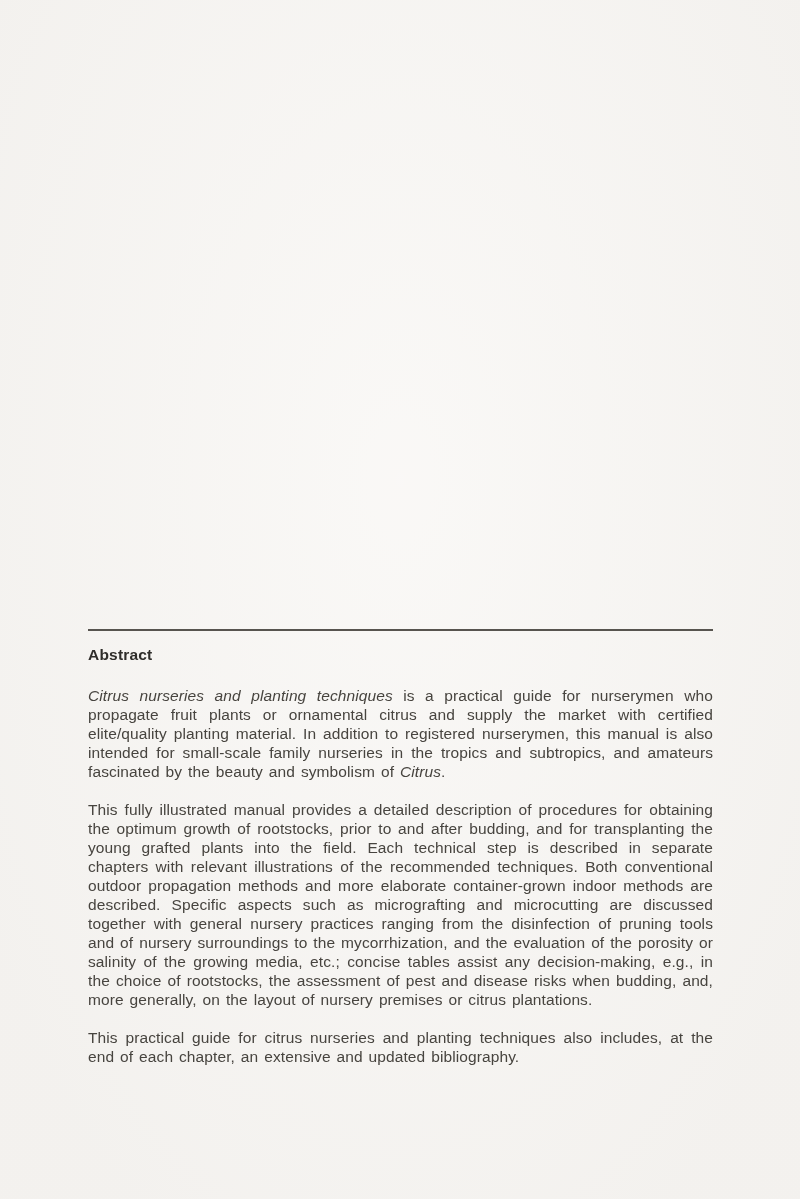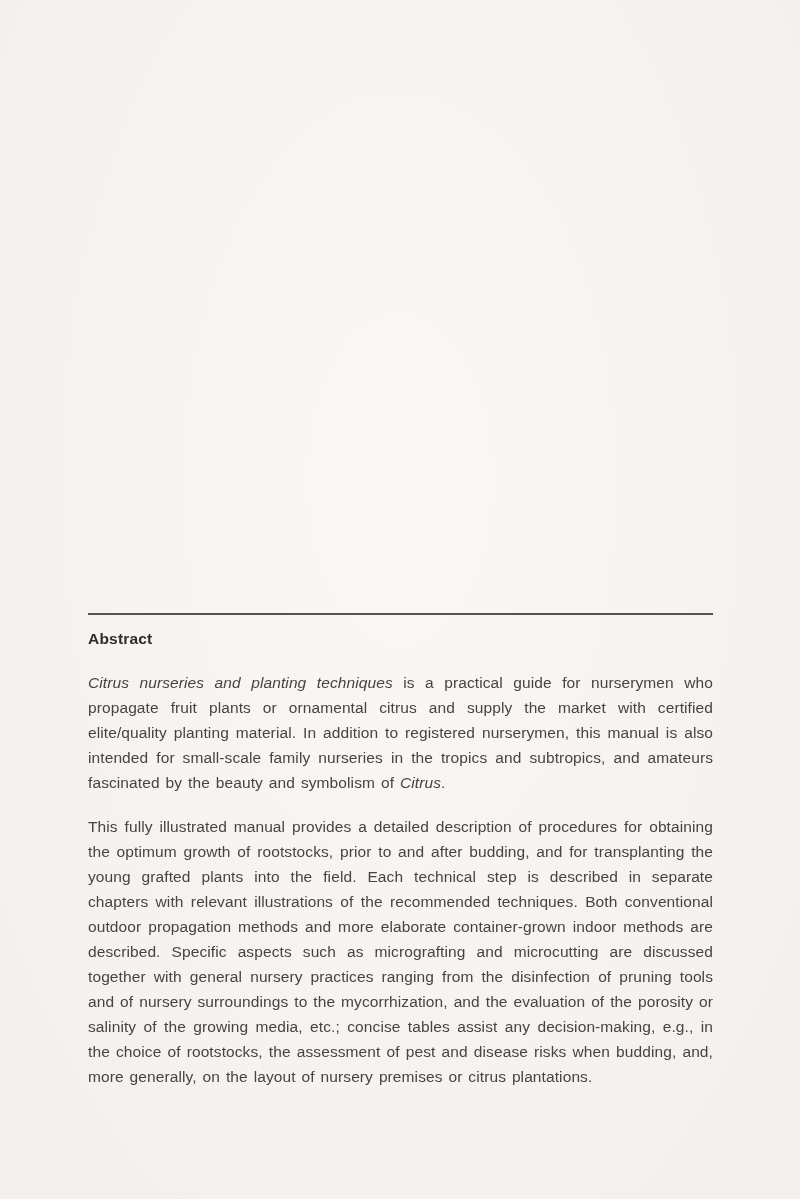--- a/index.html
+++ b/index.html
@@ -18,40 +18,40 @@
   .paper {
     position: absolute;
     inset: 0;
     background:
       radial-gradient(ellipse at 50% 40%, rgba(255,255,255,0.35), rgba(0,0,0,0.015) 85%),
       #f7f5f2;
   }
   .content {
     position: absolute;
     left: 88px;
-    top: 613px;
+    top: 629px;
     width: 625px;
   }
   .rule {
     height: 2px;
     background: #57544f;
     width: 100%;
   }
   .heading {
     margin: 14px 0 0 0;
     font-size: 15.5px;
     line-height: 19px;
     font-weight: bold;
     color: #2f2d2a;
     letter-spacing: 0.2px;
   }
   .para {
     margin: 19px 0 0 0;
     font-size: 15.5px;
-    line-height: 25px;
+    line-height: 19px;
     text-align: justify;
     color: #47443f;
     letter-spacing: 0.1px;
     word-spacing: 1.5px;
   }
   .para:first-of-type {
     margin-top: 22px;
   }
   .em {
     font-style: italic;
@@ -65,13 +65,14 @@
 <div class="content">
   <div class="rule"></div>
 
   <div class="heading">Abstract</div>
 
   <p class="para"><span class="em">Citrus nurseries and planting techniques</span><span> is a practical guide for nurserymen who propagate fruit plants or ornamental citrus and supply the market with certified elite/quality planting material. In addition to registered nurserymen, this manual is also intended for small-scale family nurseries in the tropics and subtropics, and amateurs fascinated by the beauty and symbolism of </span><span class="em">Citrus</span><span>.</span></p>
 
   <p class="para">This fully illustrated manual provides a detailed description of procedures for obtaining the optimum growth of rootstocks, prior to and after budding, and for transplanting the young grafted plants into the field. Each technical step is described in separate chapters with relevant illustrations of the recommended techniques. Both conventional outdoor propagation methods and more elaborate container-grown indoor methods are described. Specific aspects such as micrografting and microcutting are discussed together with general nursery practices ranging from the disinfection of pruning tools and of nursery surroundings to the mycorrhization, and the evaluation of the porosity or salinity of the growing media, etc.; concise tables assist any decision-making, e.g., in the choice of rootstocks, the assessment of pest and disease risks when budding, and, more generally, on the layout of nursery premises or citrus plantations.</p>
 
 
+  <p class="para">This practical guide for citrus nurseries and planting techniques also includes, at the end of each chapter, an extensive and updated bibliography.</p>
 </div>
 
 </body></html>

